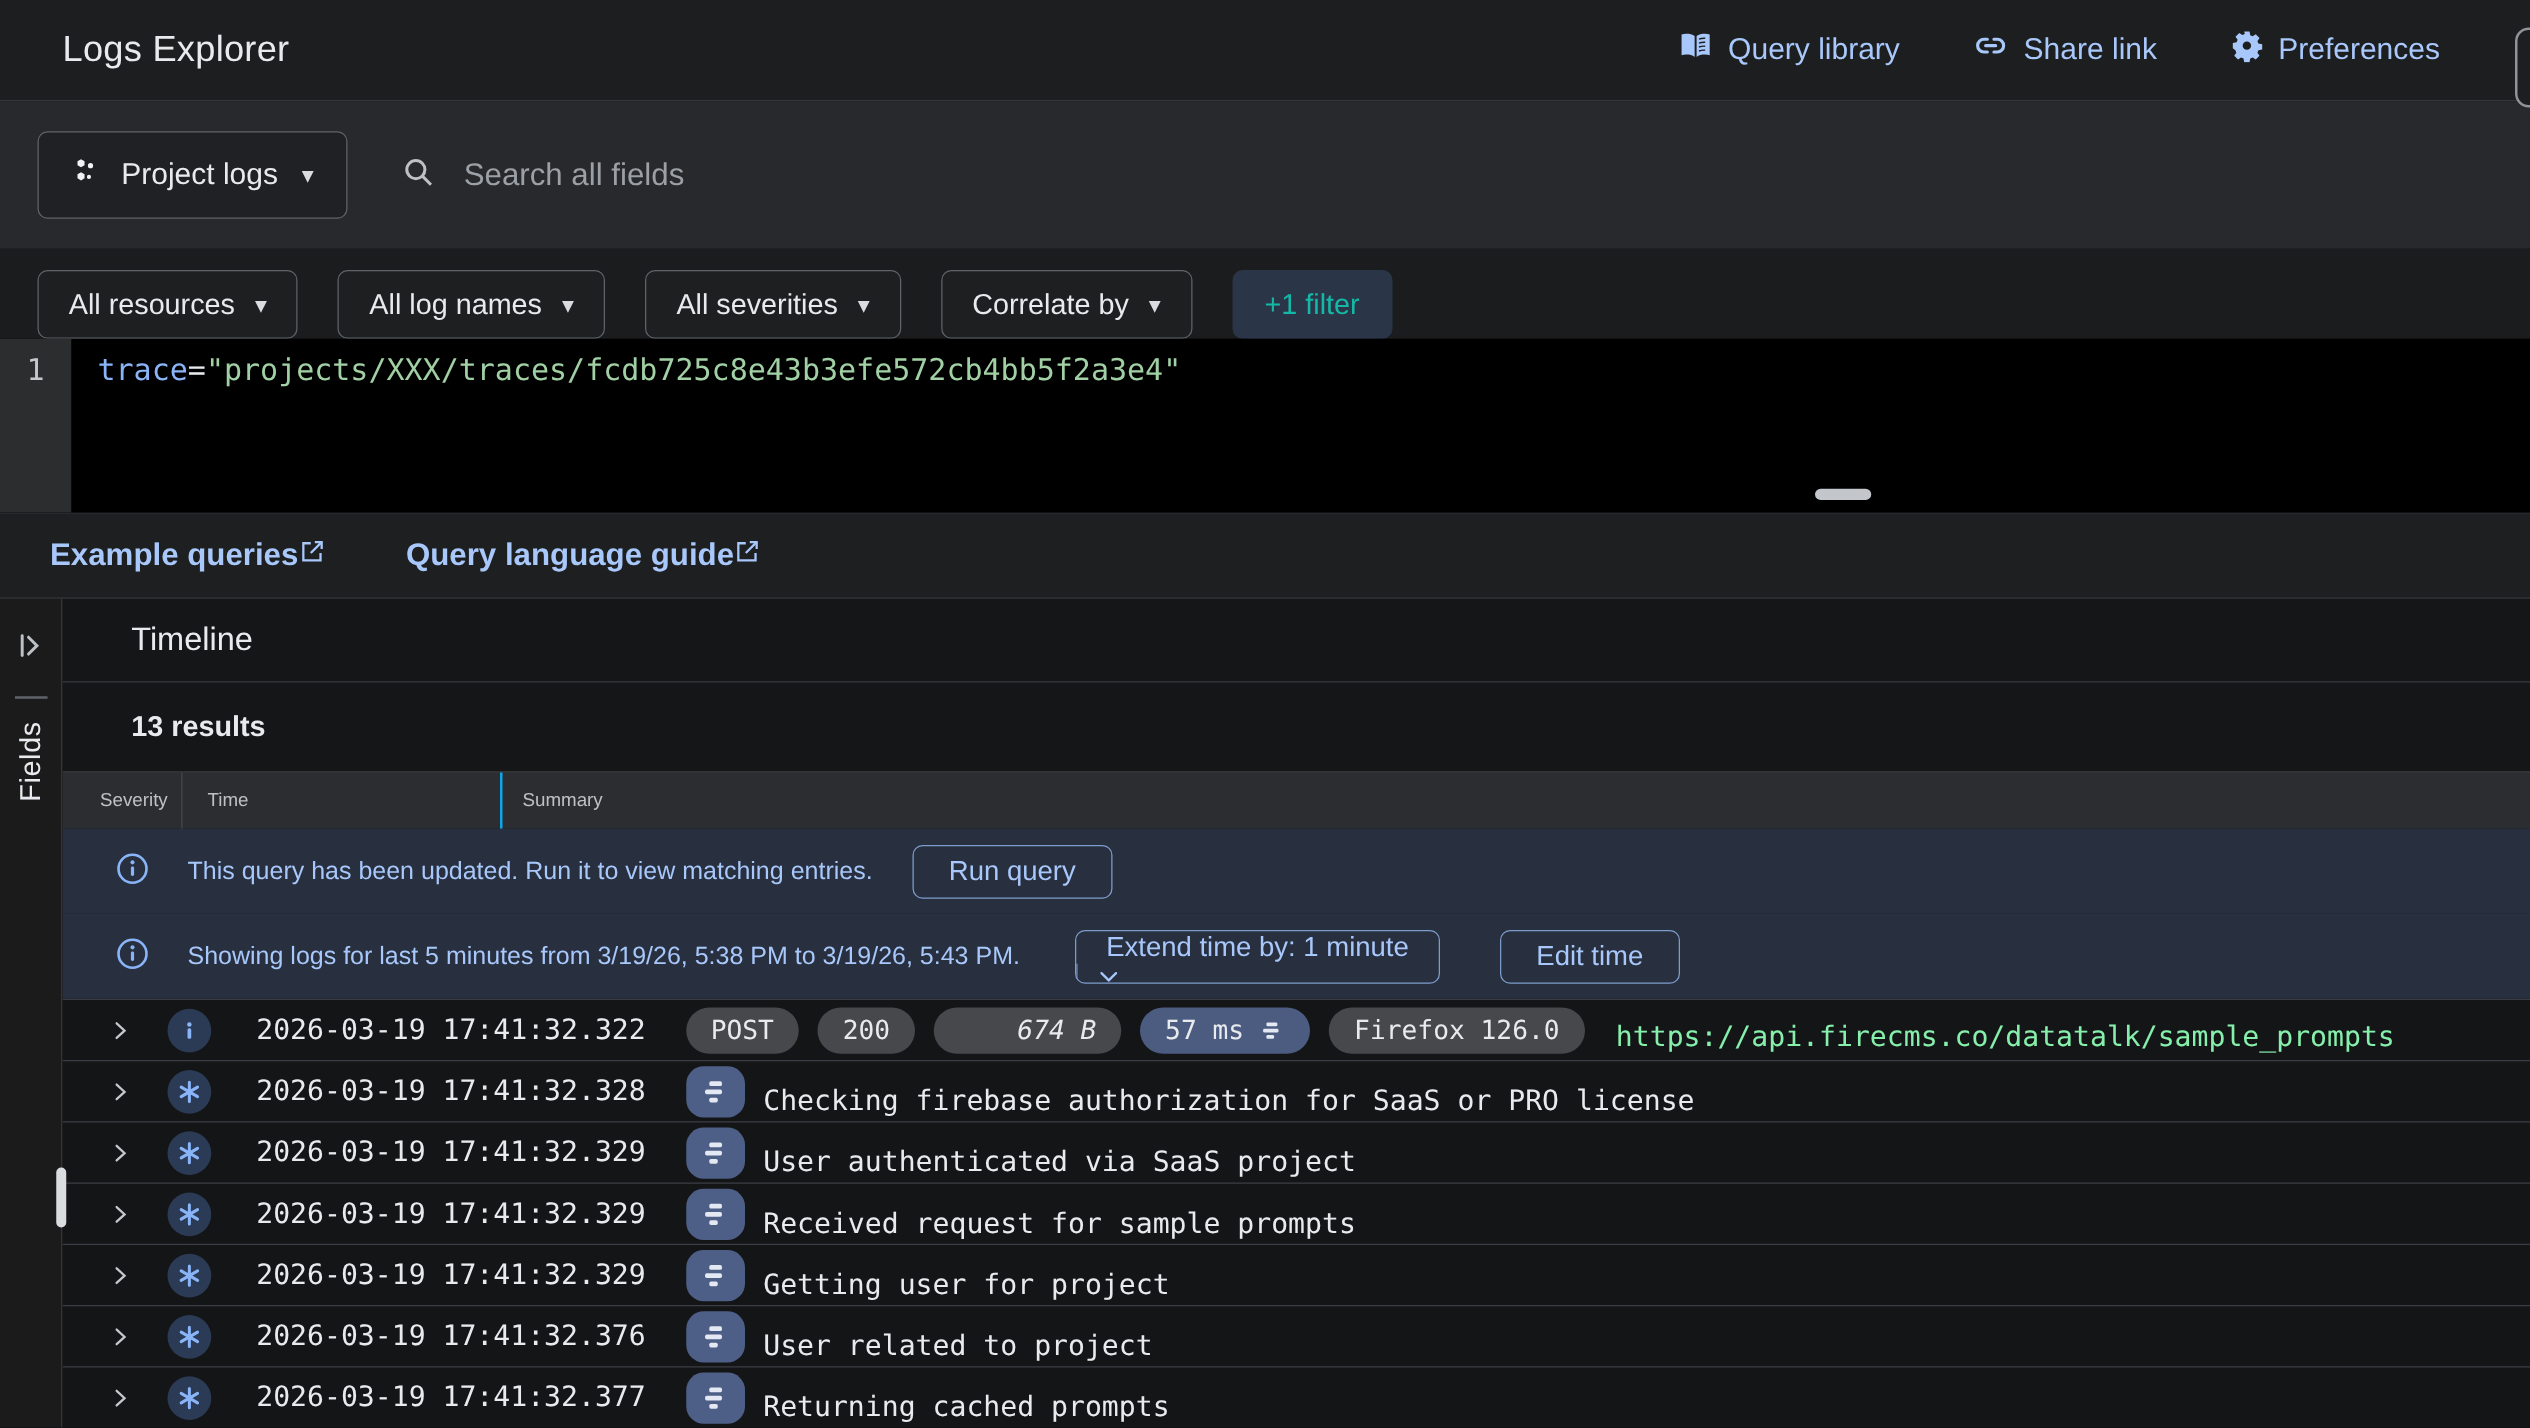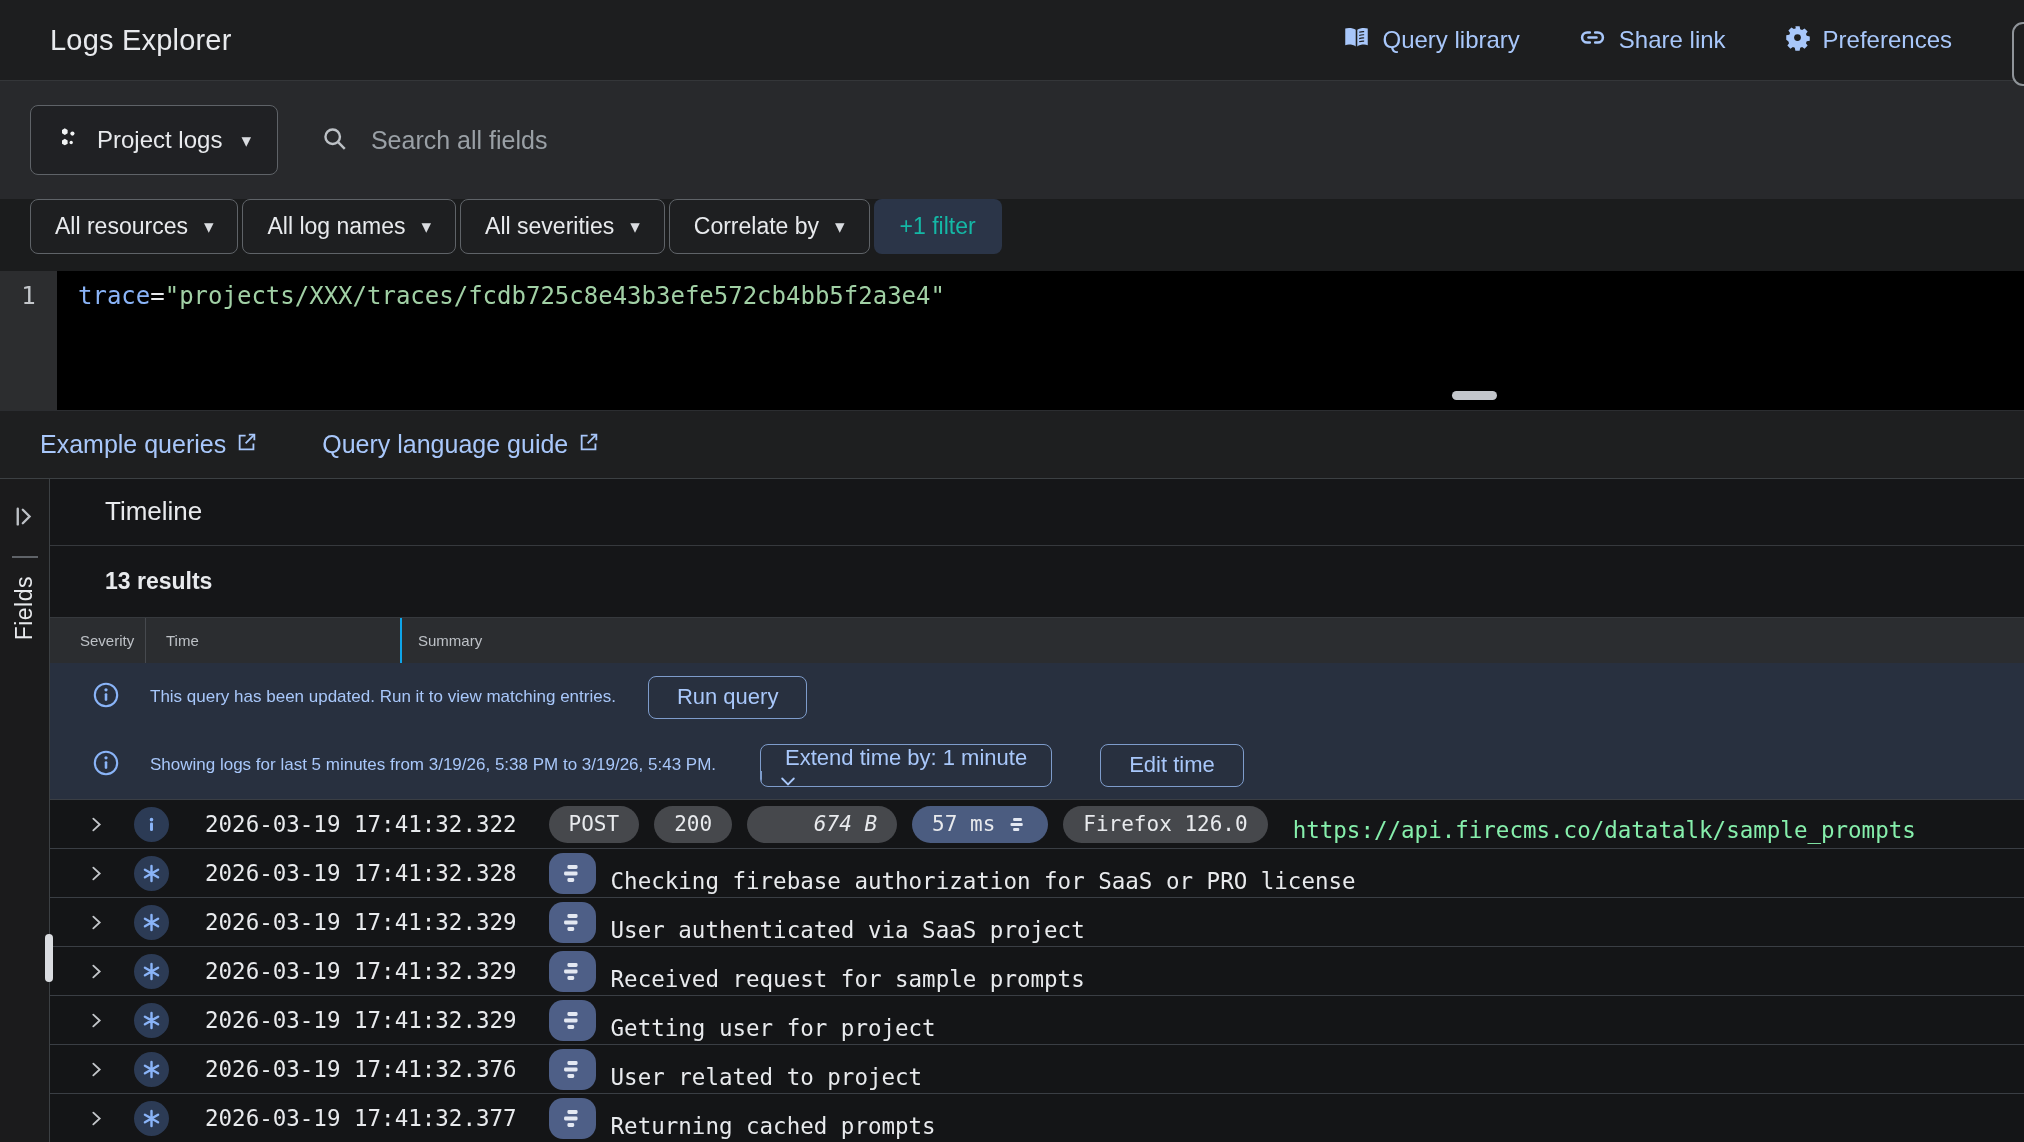--- a/index.html
+++ b/index.html
@@ -22,22 +22,22 @@
   .scope-button { display:flex; align-items:center; gap:15px; height:70px; padding:0 26px;
                   background:#202124; border:1px solid #5f6368; border-radius:8px;
                   color:#e8eaed; font-size:24px; cursor:pointer; }
   .caret { font-size:19px; color:#dadce0; margin-left:4px; }
   .search-box { display:flex; align-items:center; gap:22px; margin-left:42px; flex:1; }
   .search-input { background:transparent; border:none; outline:none; color:#e8eaed;
                   font-size:25px; width:1200px; font-family:"Liberation Sans", sans-serif; }
   .search-input::placeholder { color:#9aa0a6; }
 
   
-  .filter-row { height:72px; background:#1b1c1d; display:flex; align-items:flex-start;
-                gap:4px; padding:0 30px; }
+  .filter-row { height:72px; background:#1b1c1d; display:flex; align-items:flex-end;
+                gap:32px; padding:0 30px; }
   .filter-chip { display:flex; align-items:center; gap:12px; height:55px; padding:0 24px;
                  border:1px solid #5f6368; border-radius:8px; color:#e8eaed; font-size:23px;
                  background:#1e1f21; cursor:pointer; }
   .extra-filter-chip { height:55px; padding:0 26px; display:flex; align-items:center;
                  background:#2b3548; border-radius:8px; color:#14b8a6; font-size:23px;
                  font-weight:500; cursor:pointer; }
 
   
   .query-editor { position:relative; height:139px; background:#000; display:flex; }
   .editor-gutter { width:57px; background:#2c2d2f; color:#c4c7cb; font-size:24px;
@@ -45,22 +45,22 @@
   .editor-code { padding:11px 0 0 21px; font-size:24px; white-space:pre; }
   .tok-key { color:#8ab4f8; }
   .tok-op { color:#e8eaed; }
   .tok-str { color:#a1d0a5; }
   .editor-resize-handle { position:absolute; left:1452px; top:120px; width:45px; height:9px;
                           border-radius:5px; background:#c3c6cb; cursor:row-resize; }
 
   
   .links-row { height:68px; background:#1e1f20; display:flex; align-items:center;
                gap:64px; padding-left:40px; border-top:1px solid #2b2d30; }
-  .doc-link { display:flex; align-items:flex-end; gap:10px; color:#a8c7fa; font-size:25px;
-              font-weight:400; cursor:pointer; }
+  .doc-link { display:flex; align-items:flex-end; color:#a8c7fa; font-size:25px;
+              font-weight:700; cursor:pointer; }
 
   
   .main { position:relative; display:flex; height:664px; border-top:1px solid #3c4043; }
   .side-rail { width:50px; background:#1b1b1c; border-right:1px solid #3c4043;
                display:flex; flex-direction:column; align-items:center; padding-top:24px; }
   .rail-divider { width:26px; height:2px; background:#5f6368; margin:22px 0 18px; }
   .rail-label { color:#e8eaed; font-size:23px; writing-mode:vertical-rl;
                 transform:rotate(180deg); letter-spacing:.5px; }
   .left-scroll-thumb { position:absolute; left:45px; top:455px; width:8px; height:48px;
                        border-radius:4px; background:#dadce0; z-index:3; }
@@ -72,21 +72,21 @@
                    color:#e8eaed; font-size:23px; font-weight:700; }
 
   .table-header { height:47px; background:#2b2d30; display:flex; align-items:stretch;
                   border-top:1px solid #36393d; color:#bdc1c6; font-size:15px; }
   .th { display:flex; align-items:center; }
   .th-severity { width:95px; padding-left:30px; }
   .th-time { width:255px; padding-left:20px; border-left:1px solid #46494e; }
   .th-summary { flex:1; padding-left:16px; border-left:2px solid #0ea5e9; }
 
   .banner { height:68px; background:#28303f; display:flex; align-items:center; padding-left:42px; }
-  .banner-text { color:#a8c7fa; font-size:17px; margin-left:30px; }
+  .banner-text { color:#a8c7fa; font-size:20px; margin-left:30px; }
   .banner-btn { margin-left:32px; height:43px; display:flex; align-items:center; padding:0 28px;
                 border:1px solid #7e9ccb; border-radius:8px; color:#a8c7fa; font-size:22px;
                 font-weight:500; cursor:pointer; background:transparent; }
   .split-btn { margin-left:44px; height:43px; display:flex; align-items:stretch;
                border:1px solid #7e9ccb; border-radius:8px; color:#a8c7fa; font-size:22px;
                font-weight:500; cursor:pointer; overflow:hidden;flex-direction:column; }
   .split-main { display:flex; align-items:center; padding:0 24px; }
   .split-caret { display:flex; align-items:center; justify-content:center; width:52px;
                  border-left:1px solid #7e9ccb; font-size:20px; }
   .edit-time-btn { margin-left:48px; }

